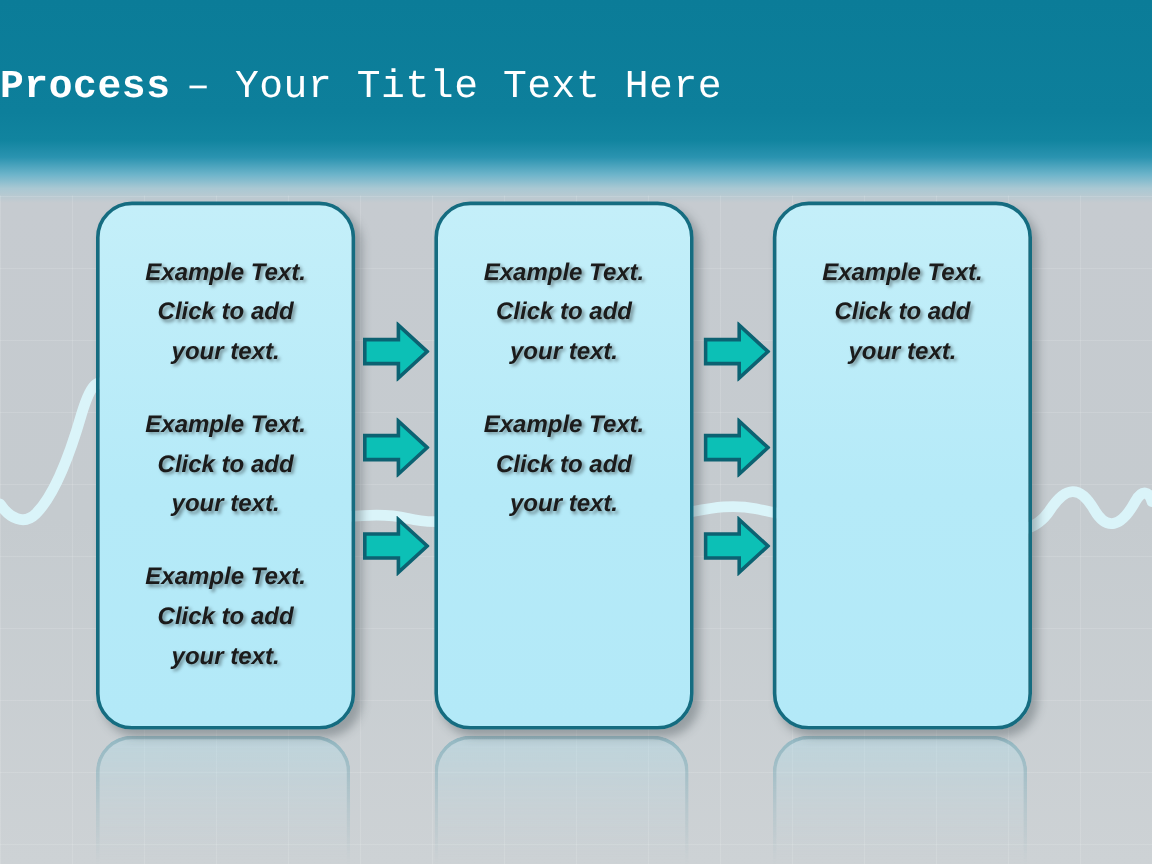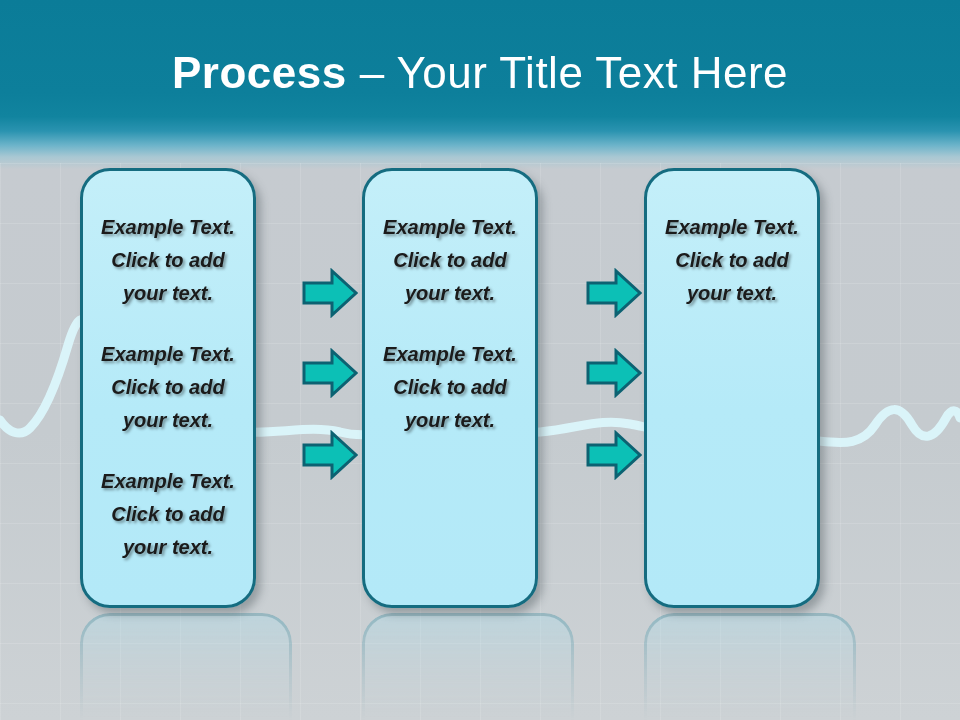--- a/index.html
+++ b/index.html
@@ -22,33 +22,33 @@
   }
   .grid-overlay {
     position: absolute; left: 0; right: 0; top: 163px; bottom: 0;
     z-index: 0; pointer-events: none;
     background:
       repeating-linear-gradient(to right, rgba(255,255,255,0.13) 0 1px, transparent 1px 60px),
       repeating-linear-gradient(to bottom, rgba(255,255,255,0.13) 0 1px, transparent 1px 60px);
   }
   .slide-title {
     position: absolute; top: 50px; left: 0; width: 100%;
-    text-align: center; color: #ffffff;
-    font-size: 44px; line-height: 46px;
-    z-index: 2; letter-spacing: 0.5px;
+    color: #ffffff;
+    font-size: 33px; line-height: 46px;
+    z-index: 2; letter-spacing: 0.5px; font-family: Liberation Mono, monospace;
   }
   .slide-title .kw { font-weight: 700; }
   .slide-title .rest { font-weight: 400; margin-left: 13px; }
   .wave-svg {
     position: absolute; left: 0; top: 280px;
     z-index: 1; pointer-events: none;
   }
   .box {
     position: absolute; top: 168px;
-    width: 176px; height: 440px;
+    width: 216px; height: 440px;
     border: 3px solid #156c80;
     border-radius: 30px;
     background: linear-gradient(180deg, #c4eff9 0%, #b5eaf8 55%, #b3e9f8 100%);
     box-shadow: 5px 6px 8px rgba(55, 65, 72, 0.35);
     z-index: 2;
     padding-top: 40px;
   }
   .box-1 { left: 80px; }
   .box-2 { left: 362px; }
   .box-3 { left: 644px; }

